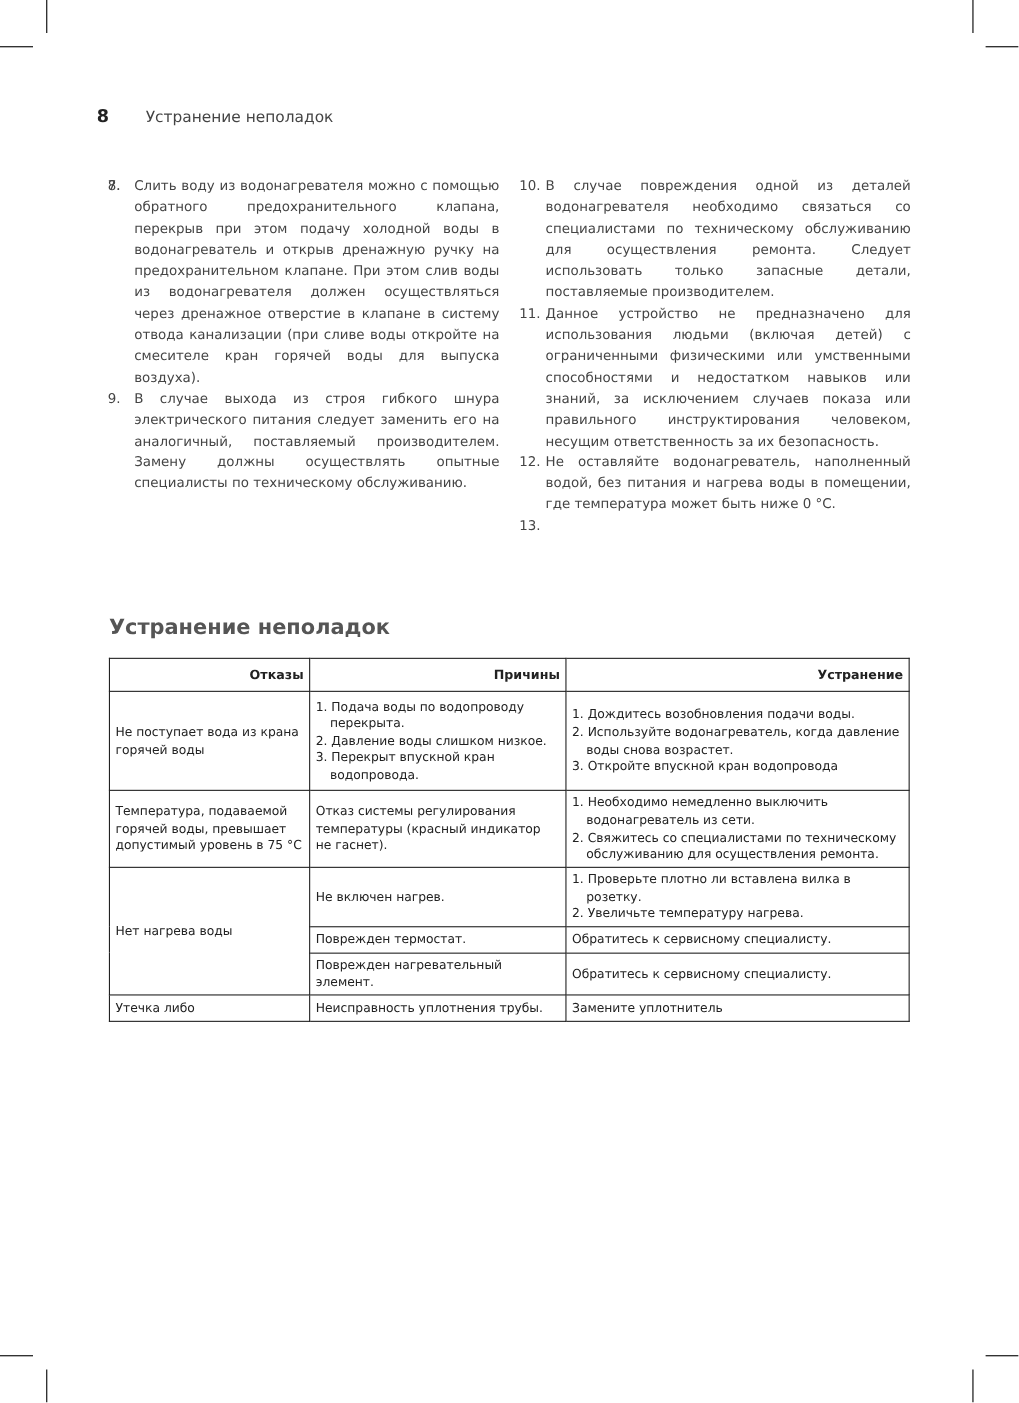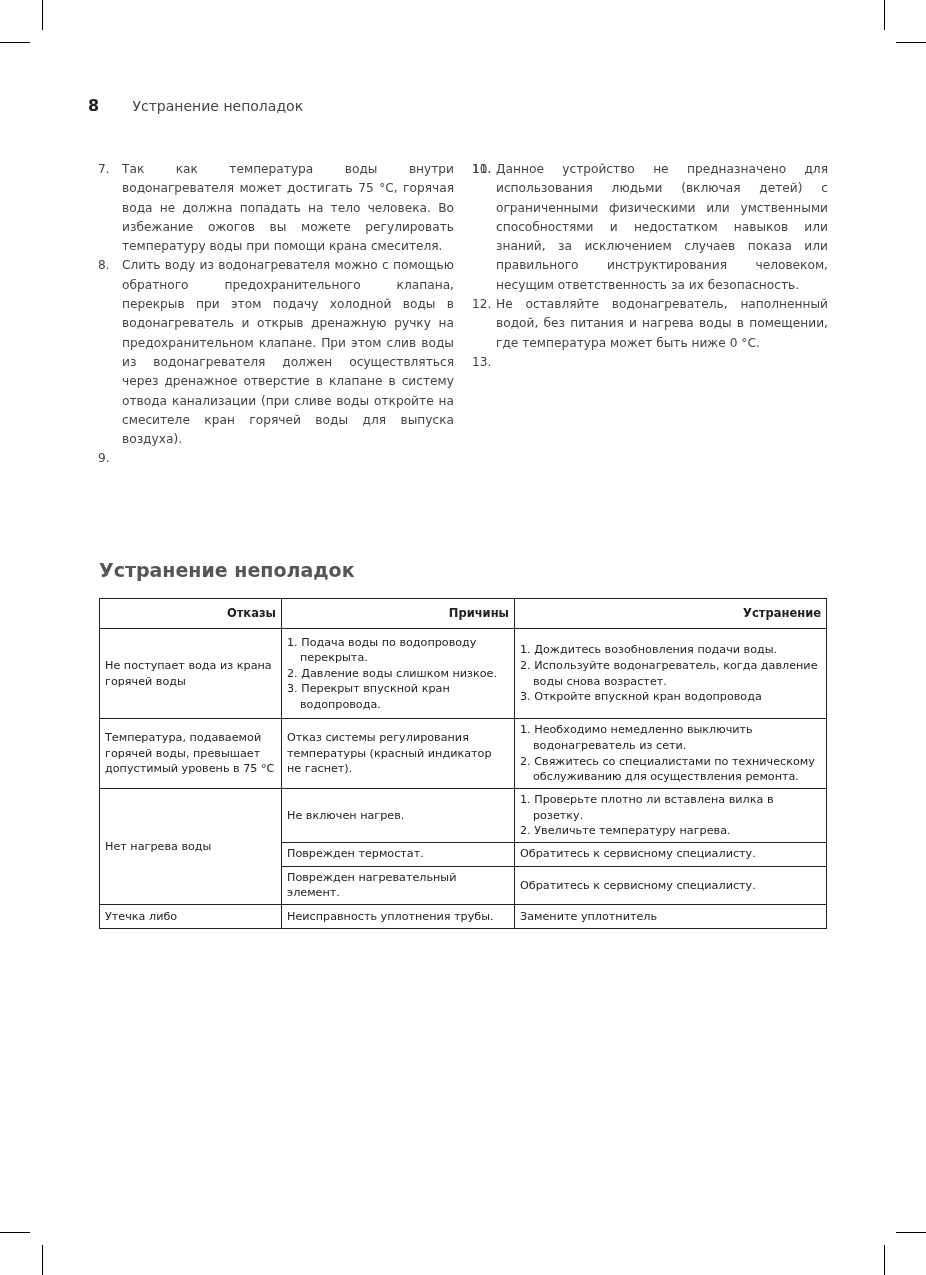--- a/index.html
+++ b/index.html
@@ -32,27 +32,27 @@
 <div class="crop" style="left:42px;top:1245px;width:1px;height:30px;"></div>
 <div class="crop" style="left:896px;top:1232px;width:30px;height:1px;"></div>
 <div class="crop" style="left:884px;top:1245px;width:1px;height:30px;"></div>
 
 <div class="header">
   <span class="num">8</span>
   <span>Устранение неполадок</span>
 </div>
 
 <div class="col left">
-  <div class="item"><span class="n">7.</span><span>Так как температура воды внутри водонагревателя может достигать 75 °С, горячая вода не должна попадать на тело человека. Во избежание ожогов вы можете регулировать температуру воды при помощи крана смесителя.</span></div>
+  <div class="item"><span class="n">7.</span></div>
   <div class="item"><span class="n">8.</span><span>Слить воду из водонагревателя можно с помощью обратного предохранительного клапана, перекрыв при этом подачу холодной воды в водонагреватель и открыв дренажную ручку на предохранительном клапане. При этом слив воды из водонагревателя должен осуществляться через дренажное отверстие в клапане в систему отвода канализации (при сливе воды откройте на смесителе кран горячей воды для выпуска воздуха).</span></div>
-  <div class="item"><span class="n">9.</span></div>
+  <div class="item"><span class="n">9.</span><span>В случае выхода из строя гибкого шнура электрического питания следует заменить его на аналогичный, поставляемый производителем. Замену должны осуществлять опытные специалисты по техническому обслуживанию.</span></div>
 </div>
 
 <div class="col right">
-  <div class="item"><span class="n">10.</span></div>
+  <div class="item"><span class="n">10.</span><span>В случае повреждения одной из деталей водонагревателя необходимо связаться со специалистами по техническому обслуживанию для осуществления ремонта. Следует использовать только запасные детали, поставляемые производителем.</span></div>
   <div class="item"><span class="n">11.</span><span>Данное устройство не предназначено для использования людьми (включая детей) с ограниченными физическими или умственными способностями и недостатком навыков или знаний, за исключением случаев показа или правильного инструктирования человеком, несущим ответственность за их безопасность.</span></div>
   <div class="item"><span class="n">12.</span><span>Не оставляйте водонагреватель, наполненный водой, без питания и нагрева воды в помещении, где температура может быть ниже 0 °С.</span></div>
   <div class="item"><span class="n">13.</span></div>
 </div>
 
 <div class="section-title">Устранение неполадок</div>
 
 <table class="tbl">
   <thead>
     <tr>

